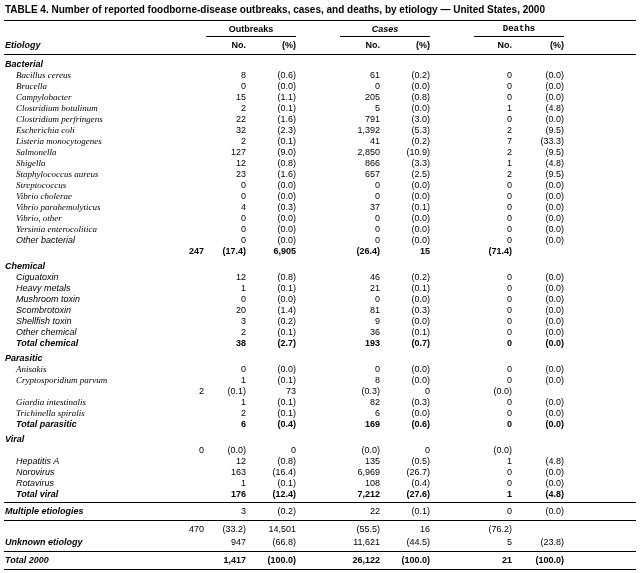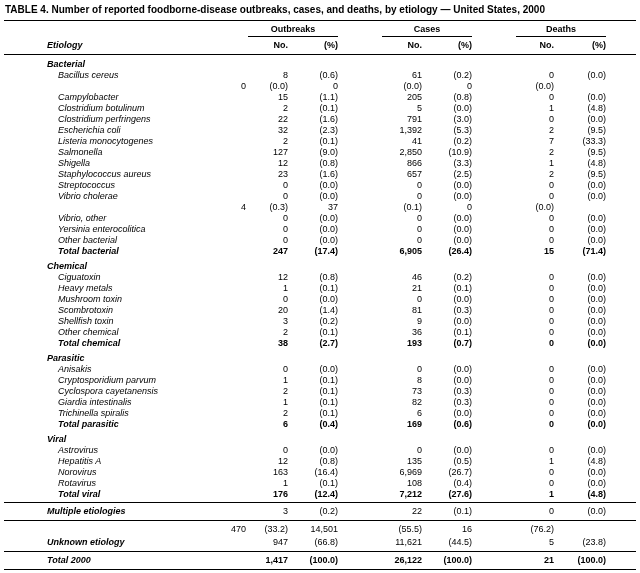--- a/index.html
+++ b/index.html
@@ -9,32 +9,31 @@
     color:#000;
     font-family:"Liberation Sans","DejaVu Sans",sans-serif;
   }
   .page { padding:0 4px 0 4px;border-radius:27px; }
   .title { font-size:10px; font-weight:bold; line-height:13px; padding:3px 0 4px 1px; }
   .rule { border-top:1px solid #000; height:0; }
   .grid-row {
     display:grid;
     grid-template-columns:200px 42px 50px 84px 50px 82px 52px 1fr;
     align-items:end;
-    margin-left:42px;
   }
   .c { font-size:9px; line-height:11px; white-space:nowrap; overflow:hidden; }
   .num { text-align:right; }
   .label { padding-left:1px;font-style:italic; }
   .indent { padding-left:12px; }
-  .italic { font-style:italic; }
+  .italic { font-style:italic;font-family:Liberation Serif, serif; }
   .bold { font-weight:bold; }
   .header-groups { padding-top:3px; }
   .g-outbreaks { grid-column:2/4; }
-  .g-cases { grid-column:4/6; }
-  .g-deaths { grid-column:6/8; }
+  .g-cases { grid-column:4/6;font-style:italic; }
+  .g-deaths { grid-column:6/8;font-family:Liberation Mono, monospace; }
   .group-underline {
     width:90px; margin-left:auto; text-align:center;
     font-size:9px; font-weight:bold; line-height:11px;
     border-bottom:1px solid #000; padding-bottom:1px;
   }
   .header-sub { padding:3px 0; }
   .section-header { margin-top:4px; }
   .summary-rule { margin:2px 0; }
   .summary-row { padding:1px 0; }
 </style>
@@ -84,20 +83,21 @@
       <div class="grid-row">
         <div class="c label indent italic">Bacillus cereus</div>
         <div class="c num">8</div>
         <div class="c num">(0.6)</div>
         <div class="c num">61</div>
         <div class="c num">(0.2)</div>
         <div class="c num">0</div>
         <div class="c num">(0.0)</div>
       </div>
       <div class="grid-row">
+        <div class="c label indent italic">Brucella</div>
         <div class="c num">0</div>
         <div class="c num">(0.0)</div>
         <div class="c num">0</div>
         <div class="c num">(0.0)</div>
         <div class="c num">0</div>
         <div class="c num">(0.0)</div>
       </div>
       <div class="grid-row">
         <div class="c label indent italic">Campylobacter</div>
         <div class="c num">15</div>
@@ -182,20 +182,21 @@
       <div class="grid-row">
         <div class="c label indent italic">Vibrio cholerae</div>
         <div class="c num">0</div>
         <div class="c num">(0.0)</div>
         <div class="c num">0</div>
         <div class="c num">(0.0)</div>
         <div class="c num">0</div>
         <div class="c num">(0.0)</div>
       </div>
       <div class="grid-row">
+        <div class="c label indent italic">Vibrio parahemolyticus</div>
         <div class="c num">4</div>
         <div class="c num">(0.3)</div>
         <div class="c num">37</div>
         <div class="c num">(0.1)</div>
         <div class="c num">0</div>
         <div class="c num">(0.0)</div>
       </div>
       <div class="grid-row">
         <div class="c label indent italic">Vibrio, other</div>
         <div class="c num">0</div>
@@ -217,21 +218,20 @@
       <div class="grid-row">
         <div class="c label indent">Other bacterial</div>
         <div class="c num">0</div>
         <div class="c num">(0.0)</div>
         <div class="c num">0</div>
         <div class="c num">(0.0)</div>
         <div class="c num">0</div>
         <div class="c num">(0.0)</div>
       </div>
       <div class="grid-row">
-        <div class="c label indent bold">Total bacterial</div>
         <div class="c num bold">247</div>
         <div class="c num bold">(17.4)</div>
         <div class="c num bold">6,905</div>
         <div class="c num bold">(26.4)</div>
         <div class="c num bold">15</div>
         <div class="c num bold">(71.4)</div>
       </div>
       <div class="grid-row section-header">
         <div class="c label bold">Chemical</div>
         <div class="c num"></div>
@@ -325,21 +325,20 @@
       <div class="grid-row">
         <div class="c label indent italic">Cryptosporidium parvum</div>
         <div class="c num">1</div>
         <div class="c num">(0.1)</div>
         <div class="c num">8</div>
         <div class="c num">(0.0)</div>
         <div class="c num">0</div>
         <div class="c num">(0.0)</div>
       </div>
       <div class="grid-row">
-        <div class="c label indent italic">Cyclospora cayetanensis</div>
         <div class="c num">2</div>
         <div class="c num">(0.1)</div>
         <div class="c num">73</div>
         <div class="c num">(0.3)</div>
         <div class="c num">0</div>
         <div class="c num">(0.0)</div>
       </div>
       <div class="grid-row">
         <div class="c label indent italic">Giardia intestinalis</div>
         <div class="c num">1</div>
@@ -370,21 +369,20 @@
       <div class="grid-row section-header">
         <div class="c label bold">Viral</div>
         <div class="c num"></div>
         <div class="c num"></div>
         <div class="c num"></div>
         <div class="c num"></div>
         <div class="c num"></div>
         <div class="c num"></div>
       </div>
       <div class="grid-row">
-        <div class="c label indent">Astrovirus</div>
         <div class="c num">0</div>
         <div class="c num">(0.0)</div>
         <div class="c num">0</div>
         <div class="c num">(0.0)</div>
         <div class="c num">0</div>
         <div class="c num">(0.0)</div>
       </div>
       <div class="grid-row">
         <div class="c label indent">Hepatitis A</div>
         <div class="c num">12</div>

